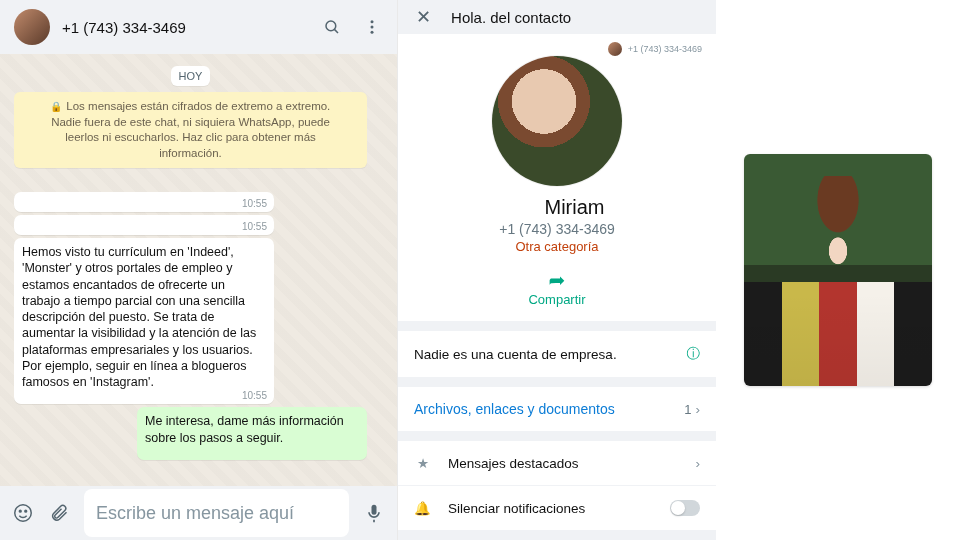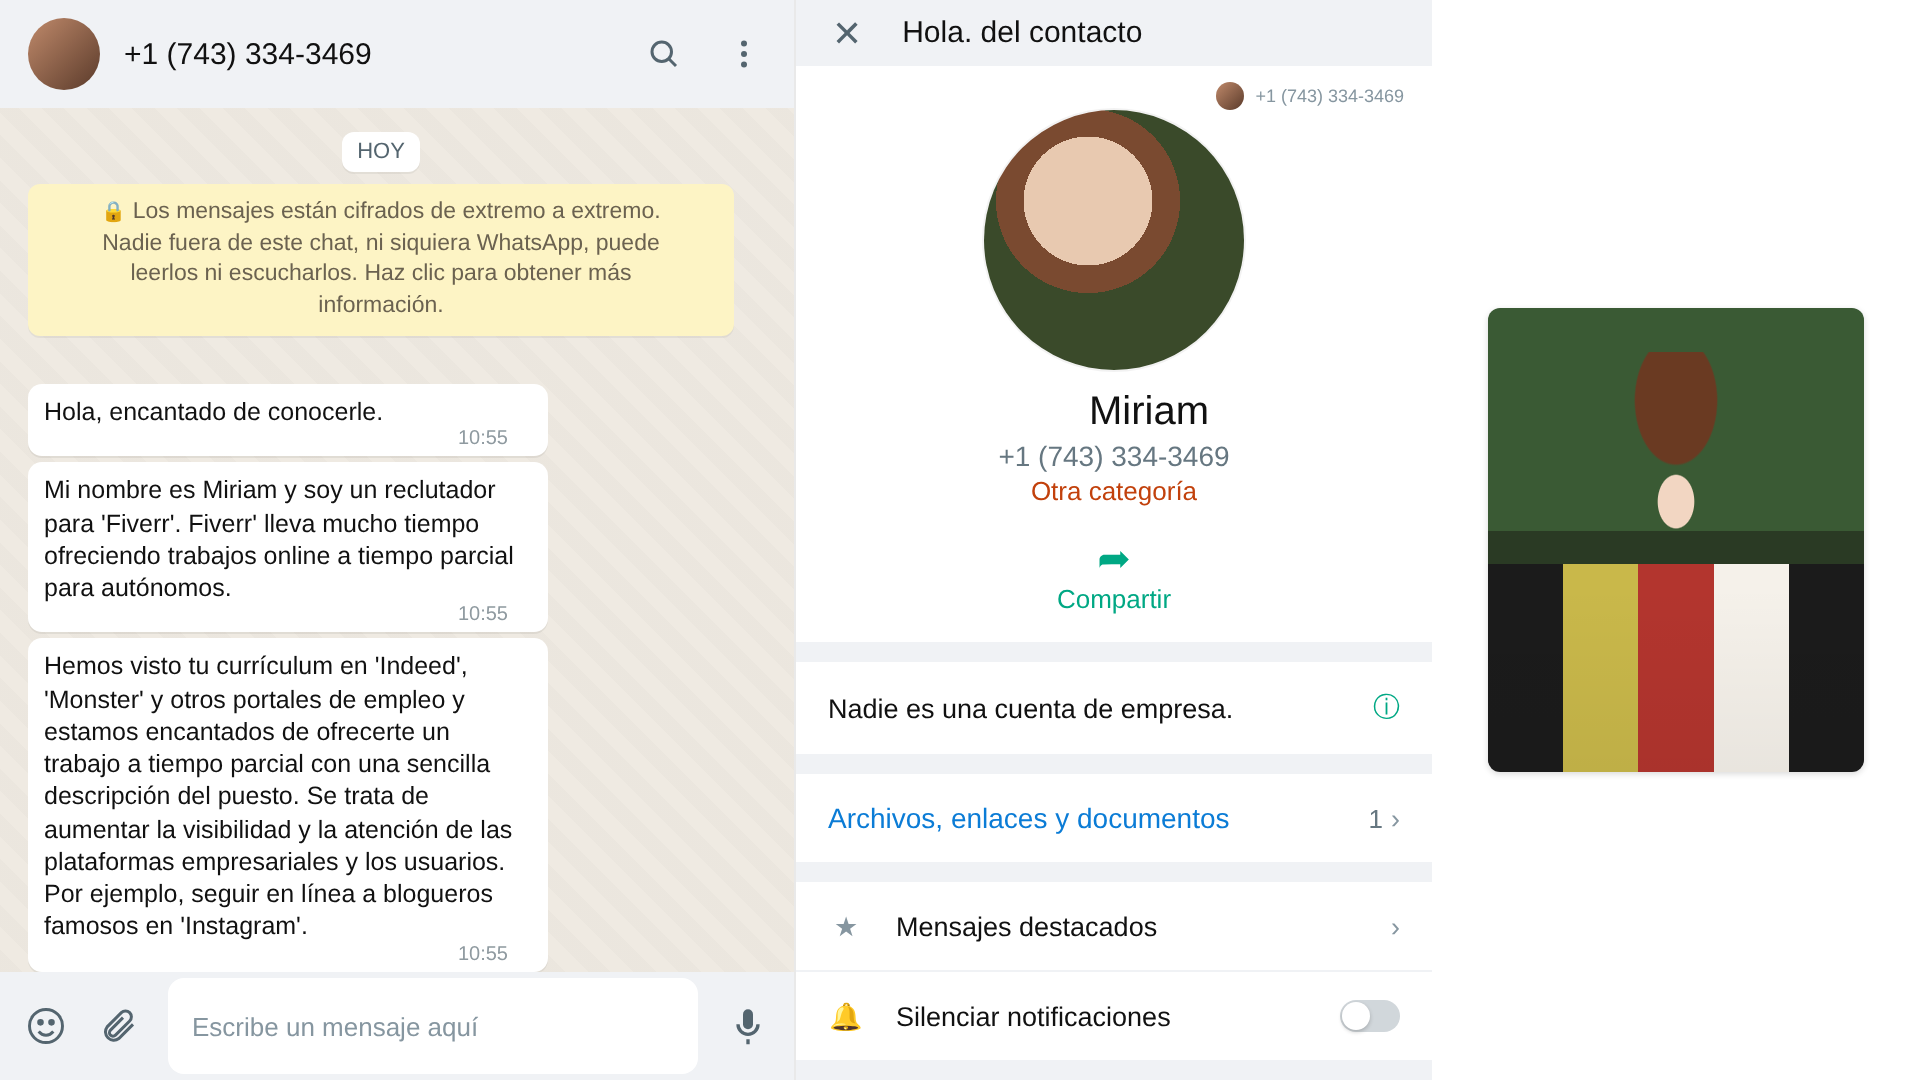--- a/index.html
+++ b/index.html
@@ -16,25 +16,25 @@
   .chat-body::before { content:""; position:absolute; inset:0; background: repeating-linear-gradient(45deg, rgba(0,0,0,0.015) 0 8px, transparent 8px 16px); }
   .chat-inner { position: relative; }
   
   .date-chip { display: table; margin: 2px auto 6px; background: #fff; color: #54656f; font-size: 11px; padding: 4px 8px; border-radius: 6px; box-shadow: 0 1px 0 rgba(0,0,0,0.05); }
   .enc-box { background: #fdf4c5; color: #6b6250; font-size: 11.5px; text-align: center; padding: 7px 22px; border-radius: 6px; margin: 0 auto 24px; line-height: 1.35; box-shadow: 0 1px 0 rgba(0,0,0,0.05); }
   .enc-box .lock { font-size: 10px; }
   
   .bubble { background: #fff; border-radius: 7px; padding: 6px 8px 14px 8px; margin: 3px 0; box-shadow: 0 1px 0 rgba(0,0,0,0.06); font-size: 12.5px; line-height: 1.3; color: #111; position: relative; max-width: 260px; }
   .bubble.in { margin-right: auto; }
   .bubble.out { background: #d9fdd3; margin-left: auto; max-width: 230px; }
-  .time { position: absolute; right: 20px; bottom: 2px; font-size: 10px; color: #8f9aa0; }
+  .time { position: absolute; right: 7px; bottom: 2px; font-size: 10px; color: #8f9aa0; }
   
   .chat-input { height: 54px; background: #f0f2f5; display: flex; align-items: center; padding: 0 12px; gap: 14px; }
   .in-icon { color: #54656f; width: 22px; height: 22px; display:flex; align-items:center; justify-content:center; cursor:pointer; }
-  .msg-field { flex: 1; height: 48px; background: #fff; border-radius: 8px; border: none; padding: 0 12px; font-size: 13px; color: #3b4a54; outline:none; }
+  .msg-field { flex: 1; height: 48px; background: #fff; border-radius: 8px; border: none; padding: 0 12px; font-size: 18px; color: #3b4a54; outline:none; }
   .msg-field::placeholder { color:#8696a0; }
   
   
   .info { width: 318px; height: 540px; display: flex; flex-direction: column; background: #f0f2f5; }
   .info-hdr { height: 54px; background: #f0f2f5; display:flex; align-items:center; gap:20px; padding: 0 18px; color:#111; }
   .close-x { color:#54656f; cursor:pointer; font-size:18px; }
   .info-hdr-title { font-size: 15px; }
   
   .card { background:#fff; margin-bottom: 10px; }
   .profile-card { text-align:center; padding: 22px 0 14px; position: relative; }
@@ -92,22 +92,22 @@
   </div>
 
   <div class="chat-body">
     <div class="chat-inner">
       <div class="date-chip">HOY</div>
       <div class="enc-box">
         <span class="lock">🔒</span>
         <span>Los mensajes están cifrados de extremo a extremo. Nadie fuera de este chat, ni siquiera WhatsApp, puede leerlos ni escucharlos. Haz clic para obtener más información.</span>
       </div>
       <div id="msgs">
-          <div class="bubble in"><span>Hola, encantado de conocerle.</span><span class="time">10:55</span></div>
-          <div class="bubble in"><span>Mi nombre es Miriam y soy un reclutador para 'Fiverr'. Fiverr' lleva mucho tiempo ofreciendo trabajos online a tiempo parcial para autónomos.</span><span class="time">10:55</span></div>
+          <div class="bubble in"><span class="time">10:55</span></div>
+          <div class="bubble in"><span class="time">10:55</span></div>
           <div class="bubble in"><span>Hemos visto tu currículum en 'Indeed', 'Monster' y otros portales de empleo y estamos encantados de ofrecerte un trabajo a tiempo parcial con una sencilla descripción del puesto. Se trata de aumentar la visibilidad y la atención de las plataformas empresariales y los usuarios. Por ejemplo, seguir en línea a blogueros famosos en 'Instagram'.</span><span class="time">10:55</span></div>
           <div class="bubble out"><span>Me interesa, dame más información sobre los pasos a seguir.</span></div>
         </div>
     </div>
   </div>
 
   <div class="chat-input">
     <div class="in-icon">
       <svg width="22" height="22" viewBox="0 0 24 24" fill="none" stroke="currentColor" stroke-width="1.6">
           <circle cx="12" cy="12" r="9"></circle>

